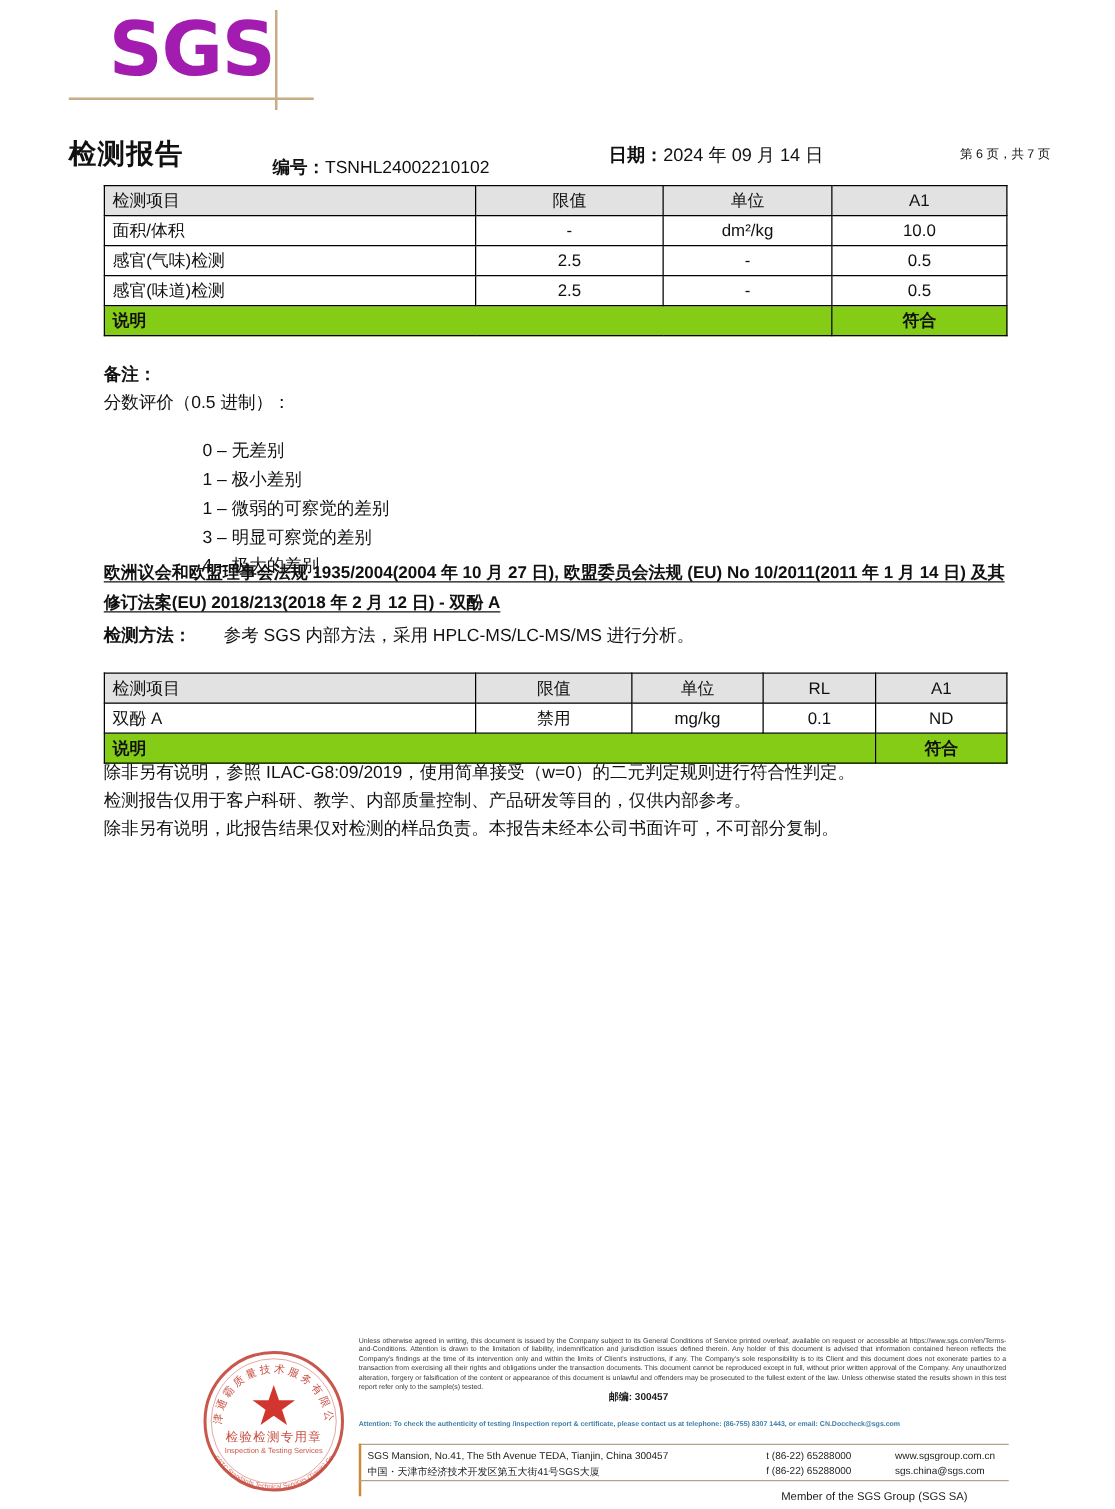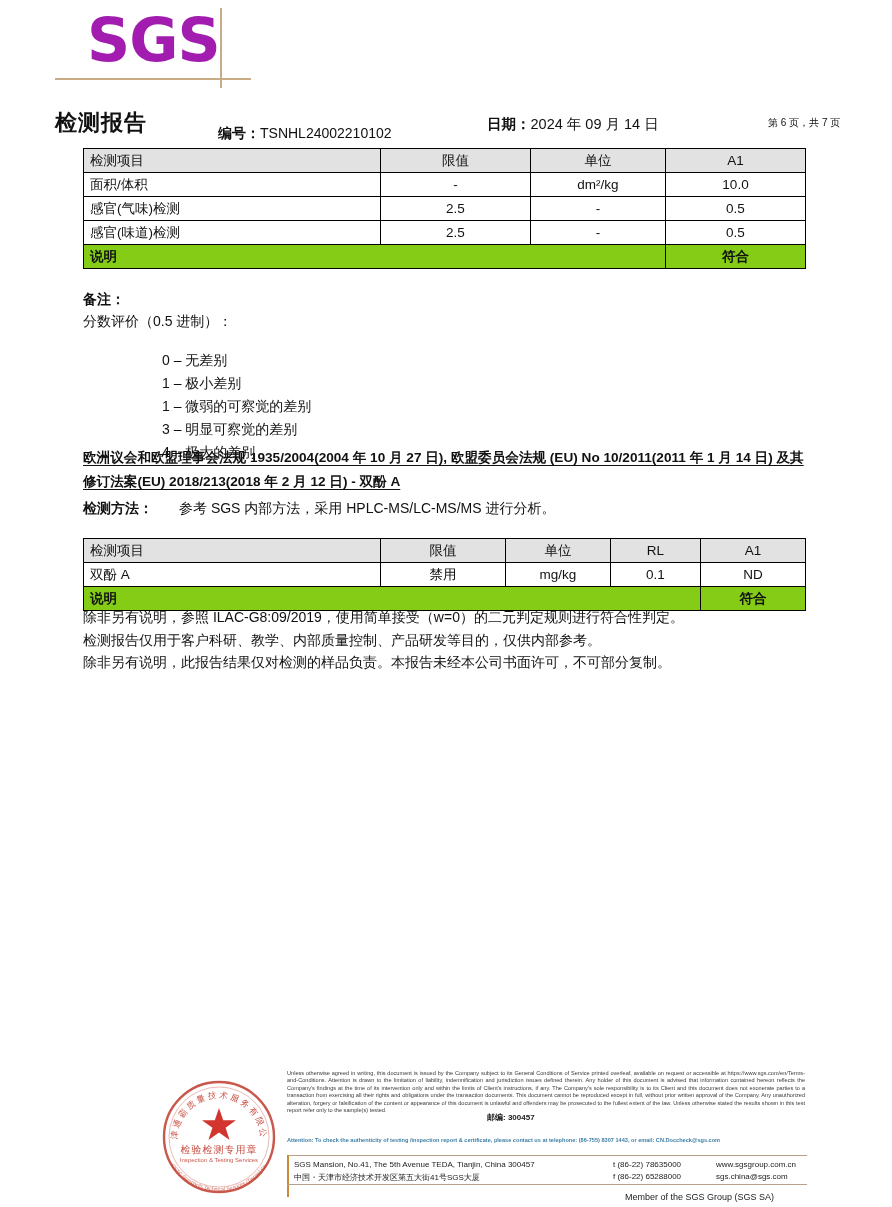--- a/index.html
+++ b/index.html
@@ -385,17 +385,17 @@
 <div id="footer-terms">Unless otherwise agreed in writing, this document is issued by the Company subject to its General Conditions of Service printed overleaf, available on request or accessible at https://www.sgs.com/en/Terms-and-Conditions. Attention is drawn to the limitation of liability, indemnification and jurisdiction issues defined therein. Any holder of this document is advised that information contained hereon reflects the Company's findings at the time of its intervention only and within the limits of Client's instructions, if any. The Company's sole responsibility is to its Client and this document does not exonerate parties to a transaction from exercising all their rights and obligations under the transaction documents. This document cannot be reproduced except in full, without prior written approval of the Company. Any unauthorized alteration, forgery or falsification of the content or appearance of this document is unlawful and offenders may be prosecuted to the fullest extent of the law. Unless otherwise stated the results shown in this test report refer only to the sample(s) tested.</div>
 <div id="footer-attention">Attention: To check the authenticity of testing /inspection report &amp; certificate, please contact us at telephone: (86-755) 8307 1443, or email: CN.Doccheck@sgs.com</div>
 
 <div id="addr-rule-top"></div>
 <div id="addr-vline"></div>
 <div id="addr-rule-bottom"></div>
 
 <div class="addr-line" id="addr-en">SGS Mansion, No.41, The 5th Avenue TEDA, Tianjin, China 300457</div>
 <div class="addr-line" id="addr-cn">中国・天津市经济技术开发区第五大街41号SGS大厦</div>
 <div class="addr-line" id="addr-zip-cn">邮编: 300457</div>
-<div class="addr-line" id="tel-1">t (86-22) 78635000</div>
+<div class="addr-line" id="tel-1">t (86-22) 65288000</div>
 <div class="addr-line" id="tel-2">f (86-22) 65288000</div>
 <div class="addr-line" id="web-1">www.sgsgroup.com.cn</div>
 <div class="addr-line" id="web-2">sgs.china@sgs.com</div>
 <div class="addr-line" id="member">Member of the SGS Group (SGS SA)</div>
 
 </body></html>

